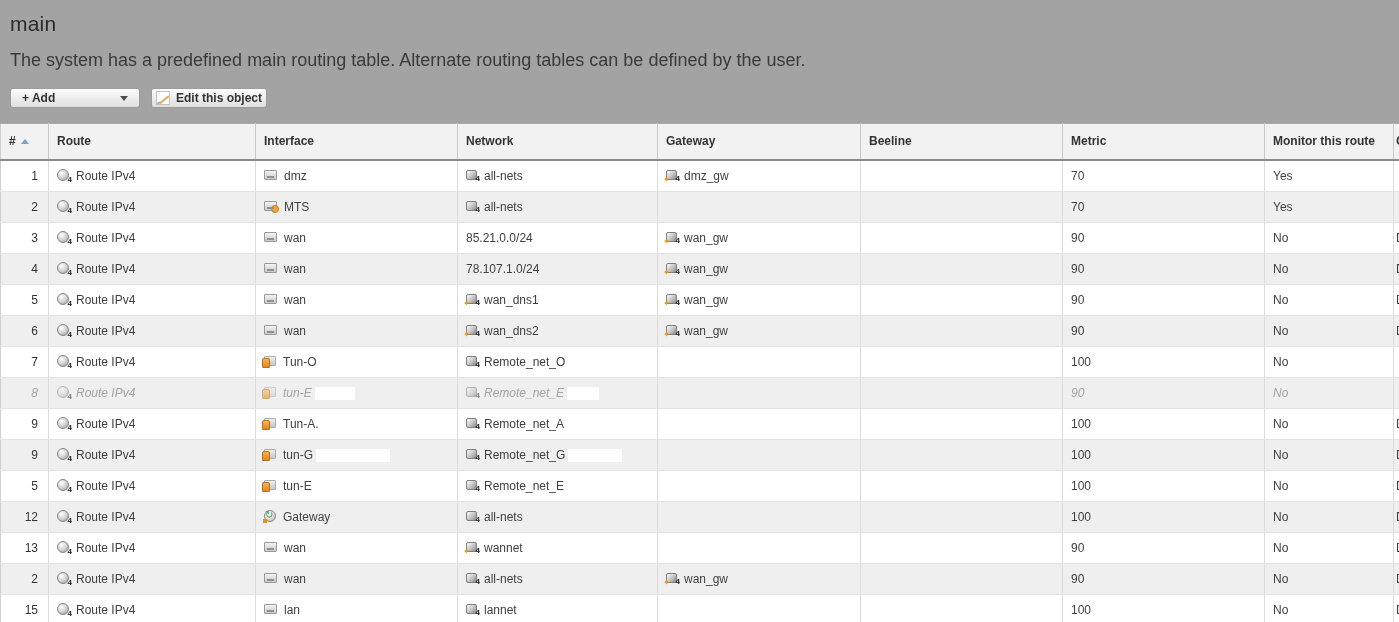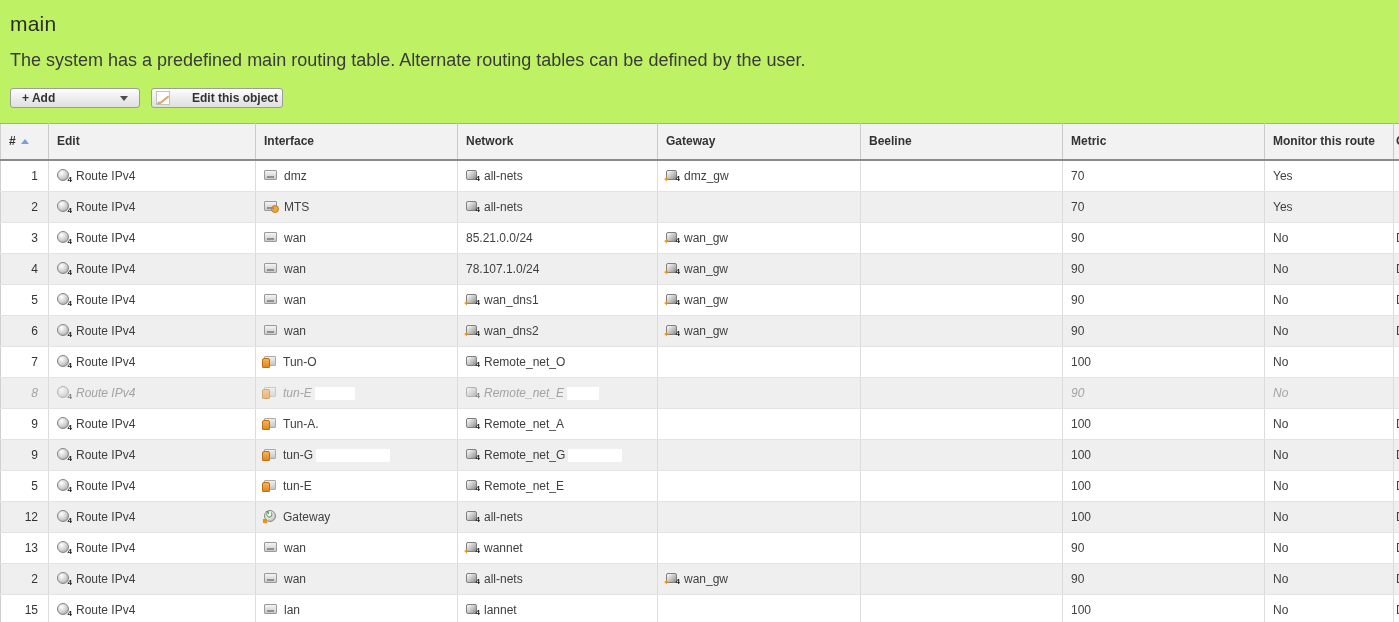--- a/index.html
+++ b/index.html
@@ -1,33 +1,33 @@
 <!DOCTYPE html>
 <html><head>
 <meta charset="utf-8">
 <style>
   * { margin:0; padding:0; box-sizing:border-box; }
   html,body { background:#fff; }
   body { font-family:"Liberation Sans", sans-serif; color:#3c3c3c; }
-  .page { position:relative; width:1399px; height:622px; overflow:hidden; background:#bef264; }
+  .page { position:relative; width:1399px; height:622px; overflow:hidden; background:#a3a3a3; }
 
   .page-title { font-size:21px; font-weight:400; color:#2b2b2b; margin:12px 0 0 10px; letter-spacing:.2px; }
   .page-desc  { font-size:18px; color:#3a3a3a; margin:14px 0 0 10px; }
 
   .toolbar { display:flex; gap:11px; margin:17px 0 0 10px; height:27px; }
   .btn {
     height:20px; border:1px solid #9c9c9c; border-radius:3px;
     background:linear-gradient(#fefefe,#eaeaea 60%,#e0e0e0);
     box-shadow:inset 0 1px 0 #fff;
     font-family:"Liberation Sans", sans-serif;
     font-size:12px; font-weight:bold; color:#333;
     display:flex; align-items:center; cursor:pointer;
   }
   .btn-add { width:130px; justify-content:space-between; padding:0 11px; }
-  .btn-edit { padding:0 4px; gap:22px; }
+  .btn-edit { padding:0 4px; gap:6px; }
   .caret { display:inline-block; width:0; height:0; border-left:4px solid transparent; border-right:4px solid transparent; border-top:5px solid #4d4d4d; }
   .pencil { position:relative; display:inline-block; width:14px; height:14px; background:#fdfdfd; border:1px solid #c2c2c2; }
   .pencil::after { content:""; position:absolute; left:1px; top:7px; width:12px; height:2px; background:#dda55f; transform:rotate(-38deg); }
   .pencil::before { content:""; position:absolute; left:0px; top:10px; width:3px; height:2px; background:#b5b5b5; transform:rotate(-38deg); }
 
   .table-wrap { position:absolute; left:0; top:123px; width:1399px; overflow:hidden; }
   table { border-collapse:collapse; table-layout:fixed; width:1440px; border-left:1px solid #cfcfcf; }
   th, td { font-size:12px; text-align:left; overflow:hidden; white-space:nowrap; }
   thead th {
     background:#f2f2f2; color:#333; font-weight:bold;
@@ -101,21 +101,21 @@
         <col style="width:200px">
           <col style="width:203px">
           <col style="width:202px">
         <col style="width:202px">
           <col style="width:129px">
           <col style="width:47px">
       </colgroup>
       <thead>
           <tr>
             <th class="num"><span>#</span><span class="sort-asc"></span></th>
-            <th><span>Edit</span></th>
+            <th><span>Route</span></th>
             <th><span>Interface</span></th>
             <th><span>Network</span></th>
             <th><span>Gateway</span></th>
             <th><span>Beeline</span></th>
             <th><span>Metric</span></th>
             <th><span>Monitor this route</span></th>
             <th class="comment"><span>C</span></th>
           </tr>
         </thead>
       <tbody>

